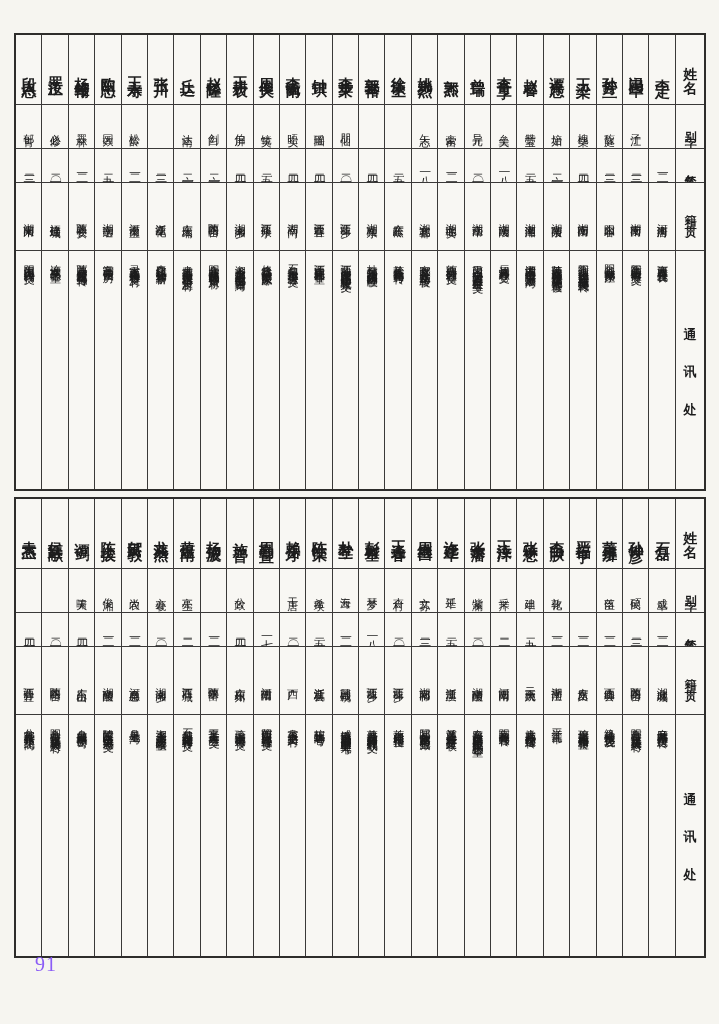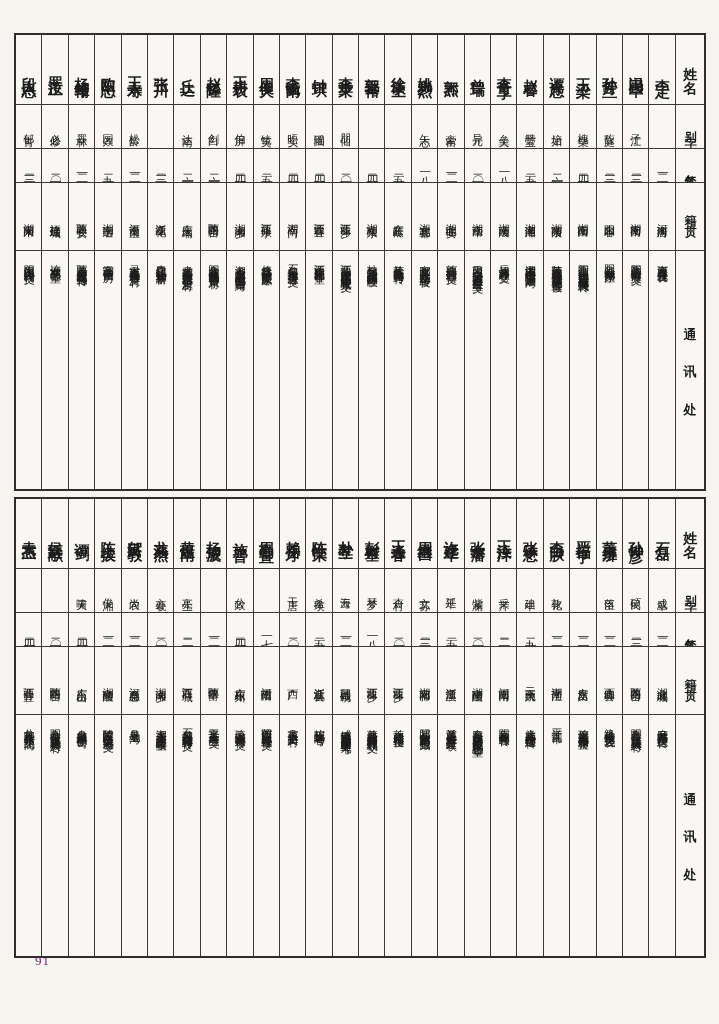--- a/index.html
+++ b/index.html
@@ -66,23 +66,23 @@
   .header-col .cell .vtext{font-weight:bold;}
   .header-col .cell.name .vtext{font-size:14px;letter-spacing:14px;}
   .header-col .cell.courtesy .vtext{font-size:12px;letter-spacing:6px;}
   .header-col .cell.age .vtext{font-size:12px;letter-spacing:2px;}
   .header-col .cell.origin .vtext{font-size:12px;letter-spacing:12px;}
   .header-col .cell.address{align-items:center;}
   .header-col .cell.address .vtext{font-size:13px;letter-spacing:38px;}
   .page-number{
     position:absolute;
     left:35px;top:953px;
-    font-size:13px;
+    font-size:20px;
     letter-spacing:1px;
-    color:#701a75;
+    color:#8b5cf6;
   }
 </style>
 </head>
 <body>
 
 <div class="page">
   <div class="dir-table upper" id="table-0">
       <div class="col person">
         <div class="cell name">
           <span class="vtext">段人恩</span>

